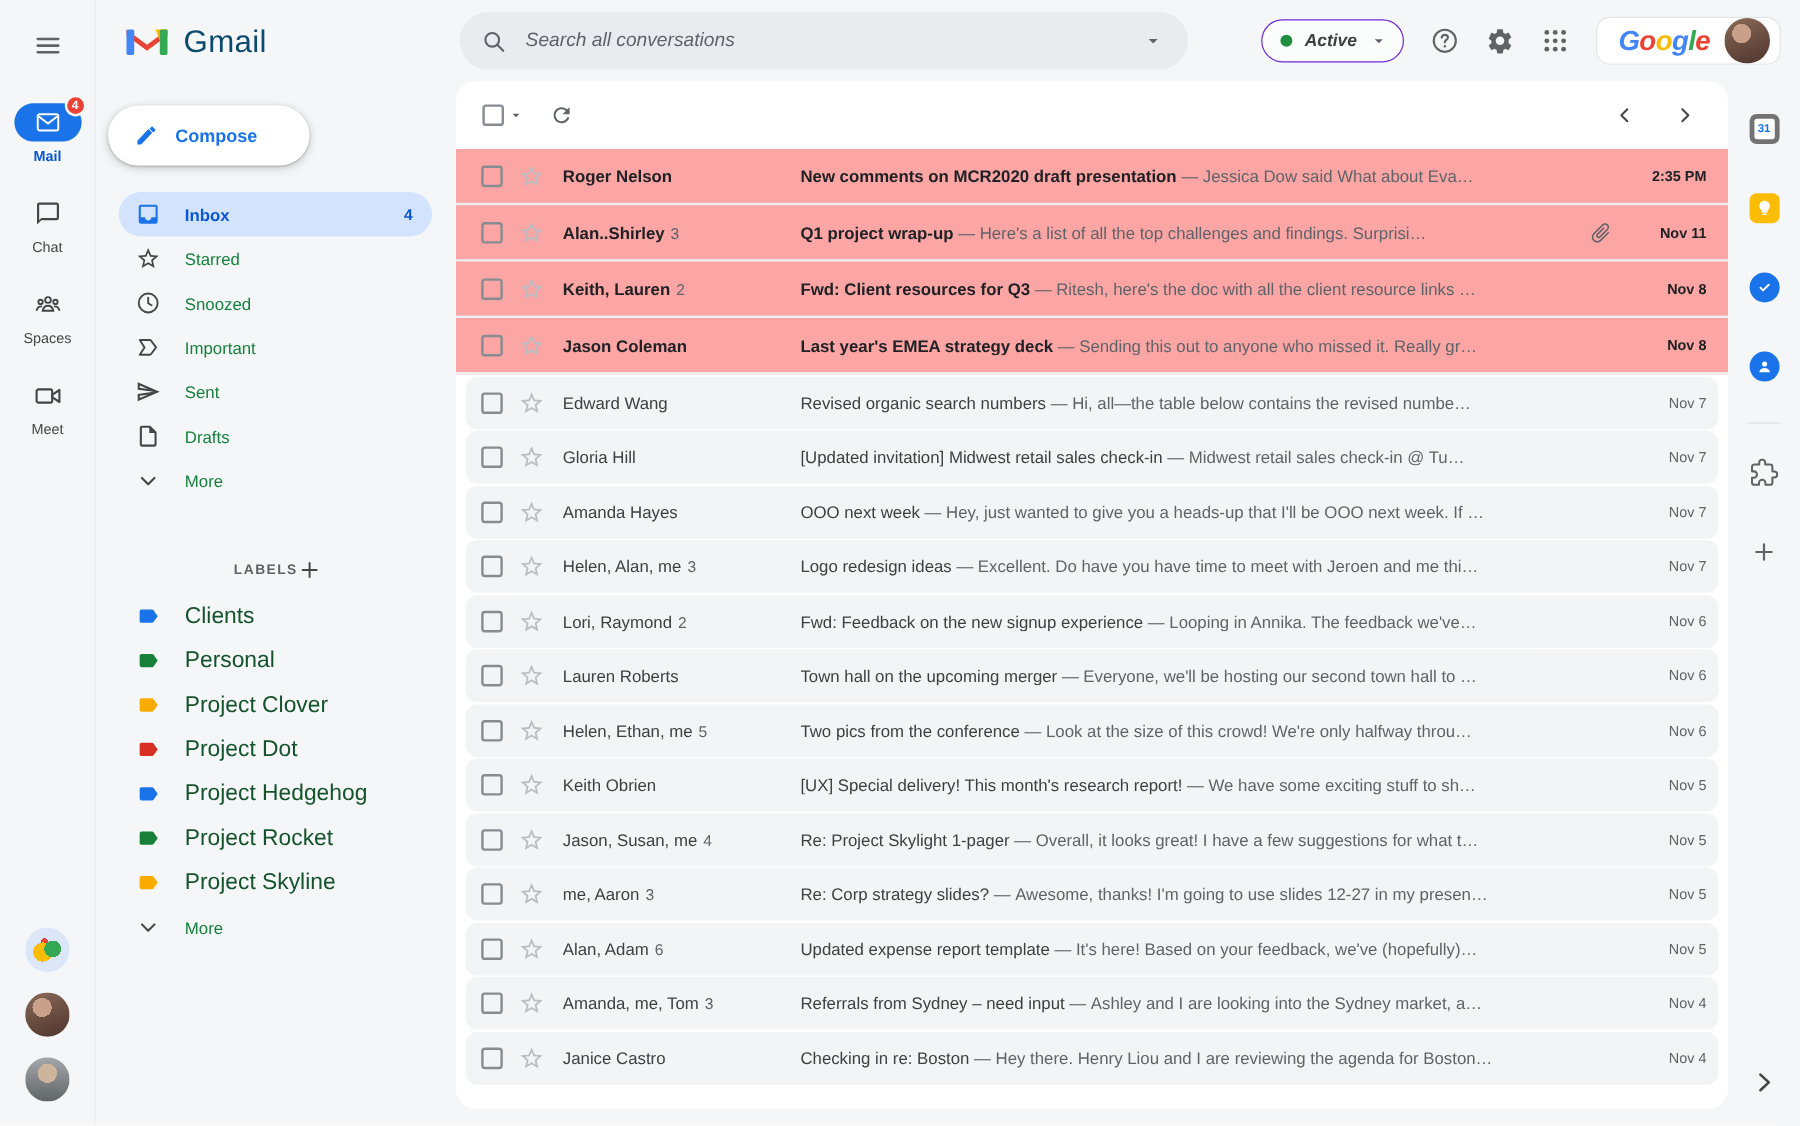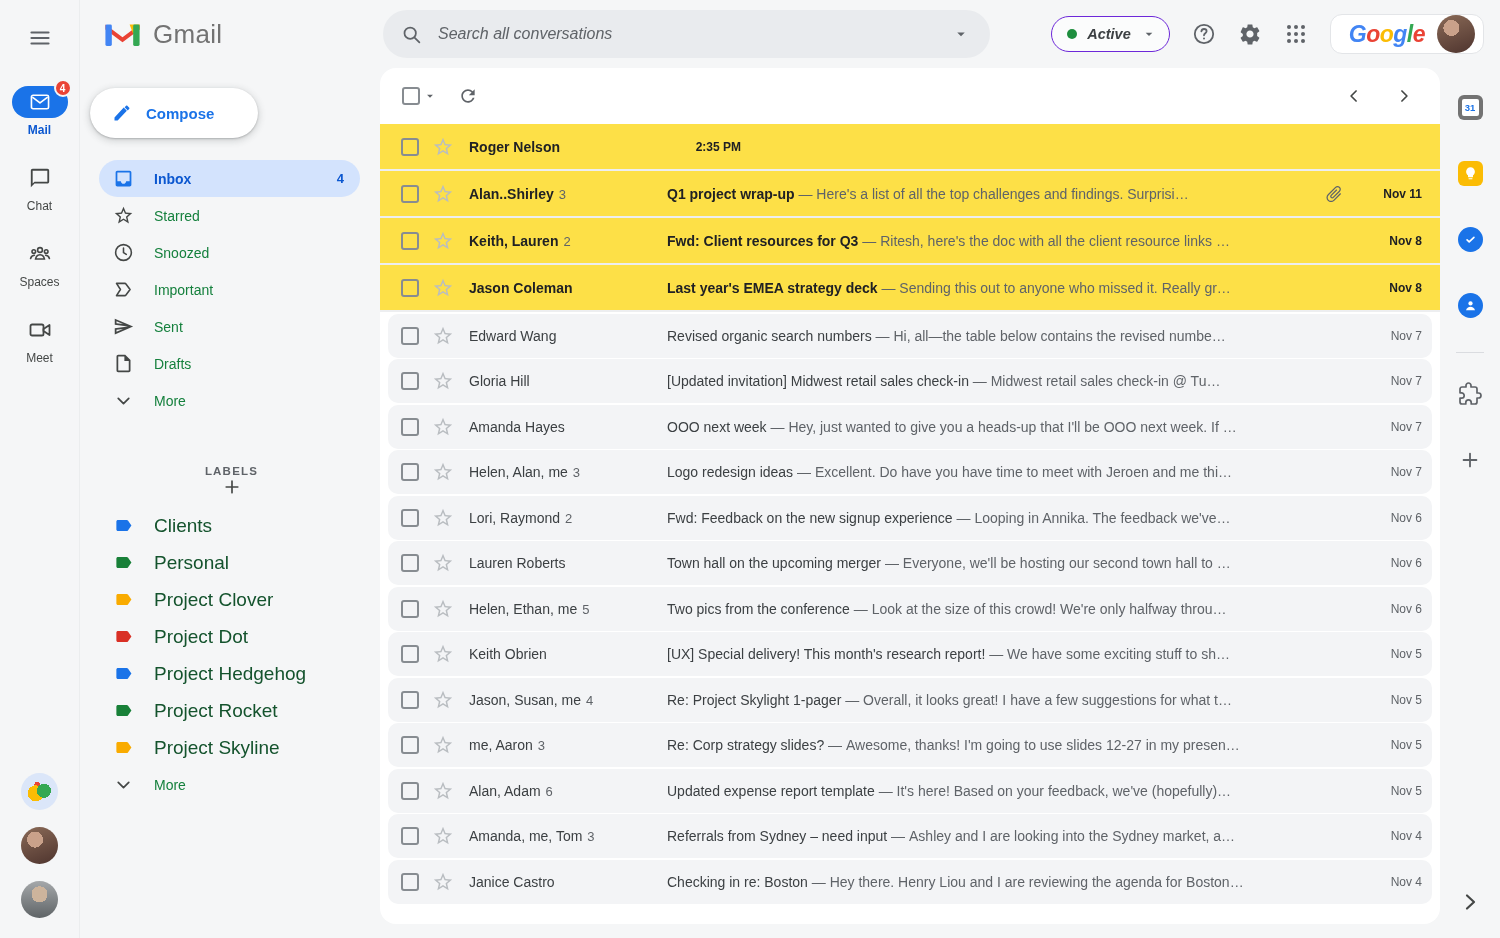--- a/index.html
+++ b/index.html
@@ -27,32 +27,32 @@
   .avatar.woman { background:
       radial-gradient(circle at 38% 34%, #c9a18a 0 8px, transparent 8px),
       linear-gradient(160deg, #8a6a57, #4e342e); }
   .avatar.man { background:
       radial-gradient(circle at 50% 36%, #cdb49c 0 8px, transparent 8px),
       linear-gradient(180deg, #a5a8aa, #5f6467); }
 
   
   .sidebar { width:300px; flex-shrink:0; display:flex; flex-direction:column; }
   .logo-row { height:68px; display:flex; align-items:center; padding-left:24px; gap:12px; }
-  .gmail-word { font-size:26px; color:#737373; letter-spacing:.3px; }
+  .gmail-word { font-size:26px; color:#0c4a6e; letter-spacing:.3px; }
   .compose-btn { margin:20px 0 6px 10px; width:168px; height:50px; background:#fff; border:none; border-radius:25px;
       box-shadow:0 1px 2px rgba(60,64,67,.3), 0 2px 6px 2px rgba(60,64,67,.15);
       display:flex; align-items:center; gap:14px; padding-left:22px; cursor:pointer;
       color:#1a73e8; font-size:15px; font-weight:bold; font-family:inherit; }
   .nav { margin-top:16px; }
   .nav-item { height:37px; margin:0 20px 0 19px; border-radius:19px; display:flex; align-items:center; padding:0 16px 0 14px; gap:20px; cursor:pointer; color:#444746; }
   .nav-item .nav-label { font-size:14px; color:#15803d; flex:1; }
   .nav-item.active { background:#d3e3fd; }
   .nav-item.active .nav-label { color:#0b57d0; font-weight:bold; }
   .nav-count { font-size:13px; font-weight:bold; color:#0b57d0; }
-  .labels-head { margin:46px 24px 10px 27px; display:flex; align-items:center; justify-content:center;flex-direction:column; }
+  .labels-head { margin:46px 24px 10px 27px; display:flex; align-items:center; justify-content:center; }
   .labels-title { font-size:11.5px; letter-spacing:1.2px; color:#5f6368; font-weight:bold; }
   .labels-plus { width:20px; height:20px; color:#444746; cursor:pointer; }
   .label-item { height:37px; margin:0 20px 0 19px; border-radius:19px; display:flex; align-items:center; padding:0 16px 0 15px; gap:21px; cursor:pointer; }
   .label-item .nav-label { font-size:19px; color:#14532d; }
 
   
   .content { flex:1; min-width:0; display:flex; flex-direction:column; }
   .topbar { height:68px; flex-shrink:0; display:flex; align-items:center; padding:0 16px 0 3px;font-style:italic; }
   .searchbar { width:607px; height:48px; background:#e9ebee; border-radius:24px; display:flex; align-items:center; padding:0 20px 0 18px; gap:16px; cursor:text; }
   .searchbar .ph { font-size:16px; color:#5f6368; }
@@ -70,21 +70,21 @@
   .listcard { flex:1; min-width:0; background:#fff; border-radius:16px; margin-bottom:14px; display:flex; flex-direction:column; overflow:hidden; }
   .toolbar { height:56px; flex-shrink:0; display:flex; align-items:center; padding:0 26px 0 22px; }
   .cb { width:18px; height:18px; border:2px solid #878c91; border-radius:3px; cursor:pointer; flex-shrink:0; }
   .tb-caret { margin-left:3px; color:#5f6368; cursor:pointer; }
   .tb-refresh { margin-left:21px; width:20px; height:20px; color:#5f6368; cursor:pointer; }
   .tb-pager { margin-left:auto; display:flex; gap:30px; color:#444746; }
   .tb-pager .pg { width:20px; height:20px; cursor:pointer; }
 
   .rows { flex:1; overflow:hidden; }
   .row { display:flex; align-items:center; cursor:pointer; }
-  .row.unread { height:47px; background:#fde047; border-bottom:2px solid #edeef0; padding:0 18px 0 21px; }
+  .row.unread { height:47px; background:#fca5a5; border-bottom:2px solid #edeef0; padding:0 18px 0 21px; }
   .row.read { height:44px; margin:1.5px 8px; border-radius:10px; background:#f3f4f6; padding:0 10px 0 13px; }
   .row .star { width:22px; height:22px; margin-left:13px; color:#b9bdc1; flex-shrink:0; }
   .sender { width:198px; margin-left:15px; font-size:14px; white-space:nowrap; overflow:hidden; flex-shrink:0; color:#3c4043; }
   .row.unread .sender { font-weight:bold; color:#202124; }
   .sender .cnt { font-weight:normal; color:#5f6368; font-size:13px; margin-left:5px; }
   .subjline { flex:1; min-width:0; font-size:14px; white-space:nowrap; overflow:hidden; text-overflow:ellipsis; color:#3c4043; }
   .row.unread .subjline .subj { font-weight:bold; color:#202124; }
   .subjline .sep { color:#5f6368; }
   .subjline .snip { color:#5f6368; }
   .attach { width:20px; height:20px; margin:0 4px 0 8px; color:#5f6368; flex-shrink:0; }
@@ -399,20 +399,21 @@
       </div>
       <div class="rows">
           <div class="row unread">
             <span class="cb"></span>
             <span class="star">
               <svg viewBox="0 0 24 24" fill="currentColor">
                 <path d="M22 9.24l-7.19-.62L12 2 9.19 8.63 2 9.24l5.46 4.73L5.82 21 12 17.27 18.18 21l-1.63-7.03L22 9.24zM12 15.4l-3.76 2.27 1-4.28-3.32-2.88 4.38-.38L12 6.1l1.71 4.04 4.38.38-3.32 2.88 1 4.28L12 15.4z"></path>
               </svg>
             </span>
             <span class="sender">Roger Nelson</span>
+            <span class="subjline"><span class="subj">New comments on MCR2020 draft presentation</span><span class="sep">&nbsp;—&nbsp;</span><span class="snip">Jessica Dow said What about Eva…</span></span>
             <span class="rdate">2:35 PM</span>
           </div>
           <div class="row unread">
             <span class="cb"></span>
             <span class="star">
               <svg viewBox="0 0 24 24" fill="currentColor">
                 <path d="M22 9.24l-7.19-.62L12 2 9.19 8.63 2 9.24l5.46 4.73L5.82 21 12 17.27 18.18 21l-1.63-7.03L22 9.24zM12 15.4l-3.76 2.27 1-4.28-3.32-2.88 4.38-.38L12 6.1l1.71 4.04 4.38.38-3.32 2.88 1 4.28L12 15.4z"></path>
               </svg>
             </span>
             <span class="sender">Alan..Shirley<span class="cnt">3</span></span>

